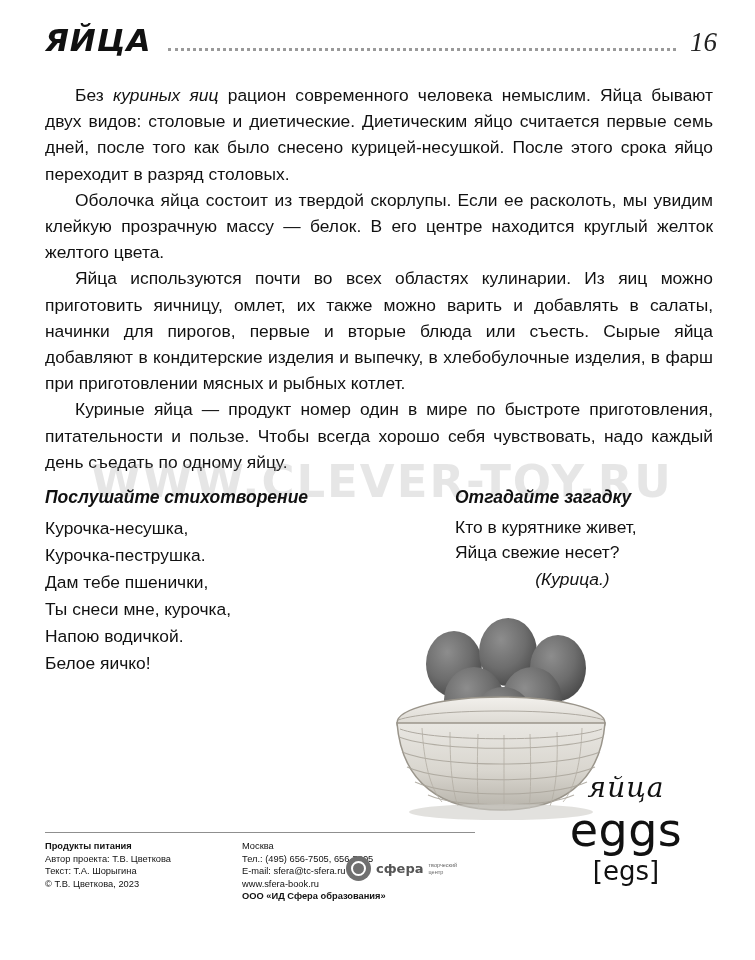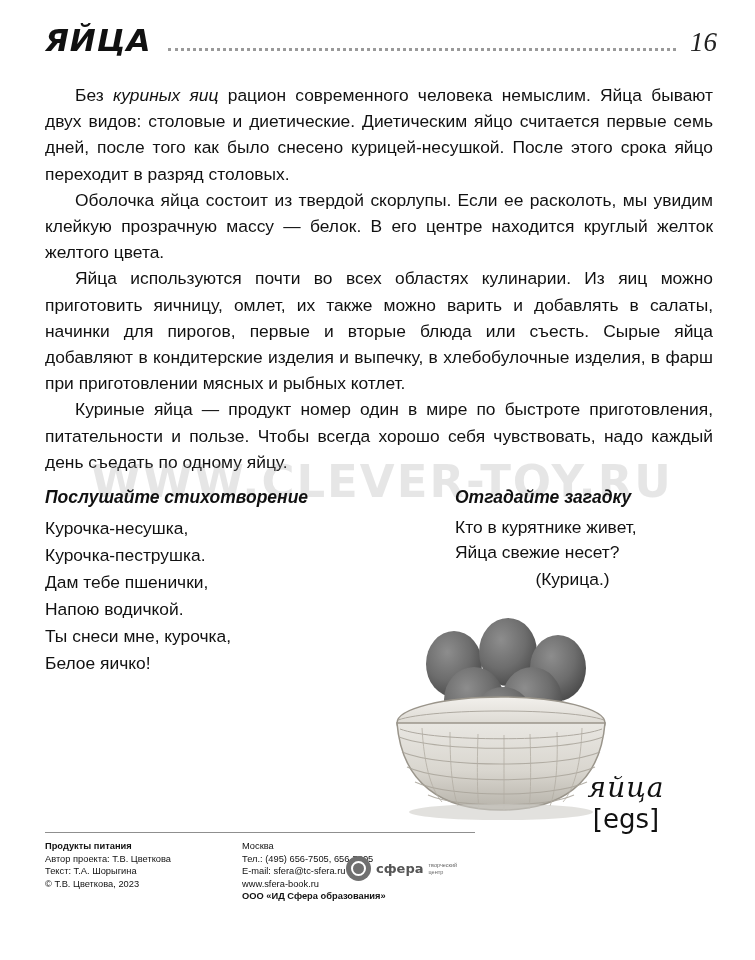--- a/index.html
+++ b/index.html
@@ -111,20 +111,21 @@
     left: 455px;
     top: 487px;
     width: 275px;
   }
   .riddle-line {
     font-size: 17.4px;
     line-height: 25px;
     color: #111;
   }
   .riddle-answer {
+    font-style: italic;
     font-size: 17.4px;
     text-align: center;
     margin-top: 4px;
     padding-right: 40px;
     color: #111;
   }
   .questions {
     position: absolute;
     left: 45px;
     top: 683px;
@@ -256,22 +257,22 @@
     </div>
 
   <div class="watermark">WWW.CLEVER-TOY.RU</div>
 
   <div class="poem">
     <div class="sec-title">Послушайте стихотворение</div>
     <div id="poem-lines">
         <div class="poem-line">Курочка-несушка,</div>
         <div class="poem-line">Курочка-пеструшка.</div>
         <div class="poem-line">Дам тебе пшенички,</div>
+        <div class="poem-line">Ты снеси мне, курочка,</div>
         <div class="poem-line">Напою водичкой.</div>
-        <div class="poem-line">Ты снеси мне, курочка,</div>
         <div class="poem-line">Белое яичко!</div>
       </div>
   </div>
 
   <div class="riddle">
     <div class="sec-title">Отгадайте загадку</div>
     <div id="riddle-lines">
         <div class="riddle-line">Кто в курятнике живет,</div>
         <div class="riddle-line">Яйца свежие несет?</div>
       </div>
@@ -334,20 +335,21 @@
         <path d="M16 128 C50 116 188 116 222 128"></path>
         <path d="M18 137 C52 150 186 150 220 137"></path>
       </g>
 
       <ellipse cx="119" cy="220" rx="92" ry="8" fill="#cfcdc8" opacity="0.6"></ellipse>
     </svg>
   </div>
 
   <div class="wordblock">
     <div class="word-ru">яйца</div>
+    <div class="word-en">eggs</div>
     <div class="word-tr">[egs]</div>
   </div>
 
   <div class="footer-rule"></div>
   <div class="footer">
     <div class="footer-col-left">
       <div class="strong">Продукты питания</div>
       <div>Автор проекта: Т.В. Цветкова</div>
       <div>Текст: Т.А. Шорыгина</div>
       <div>© Т.В. Цветкова, 2023</div>

